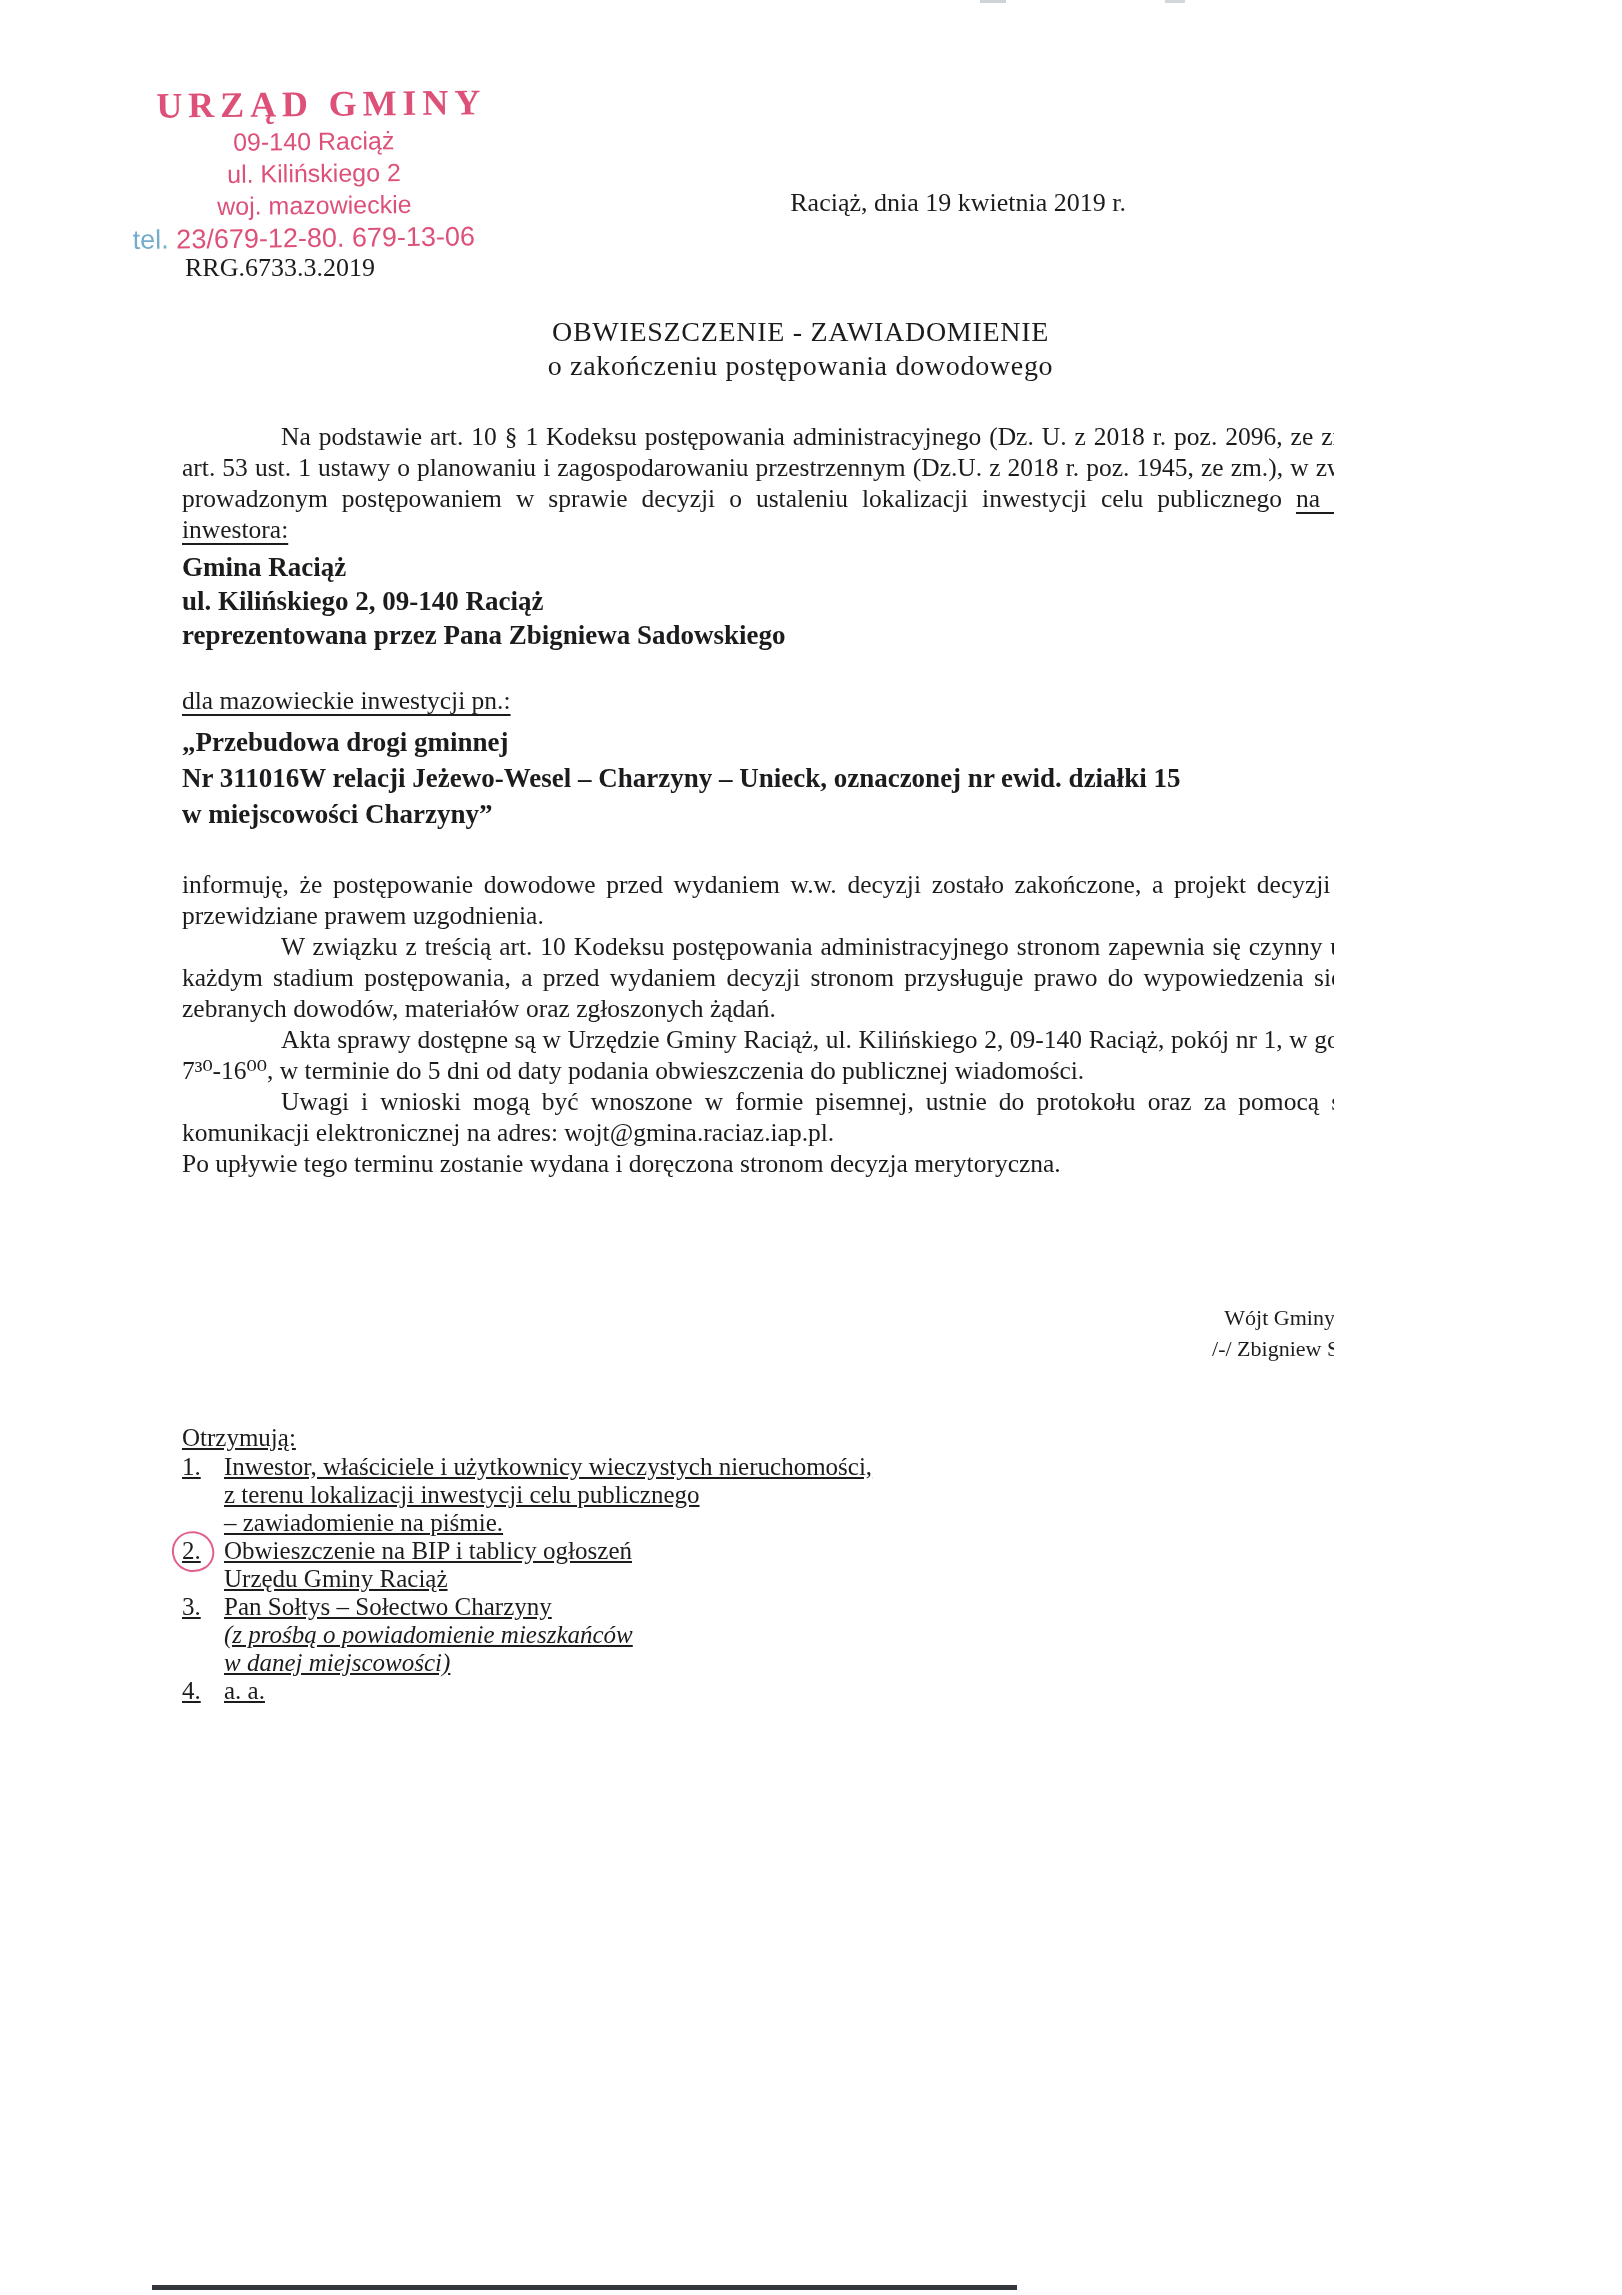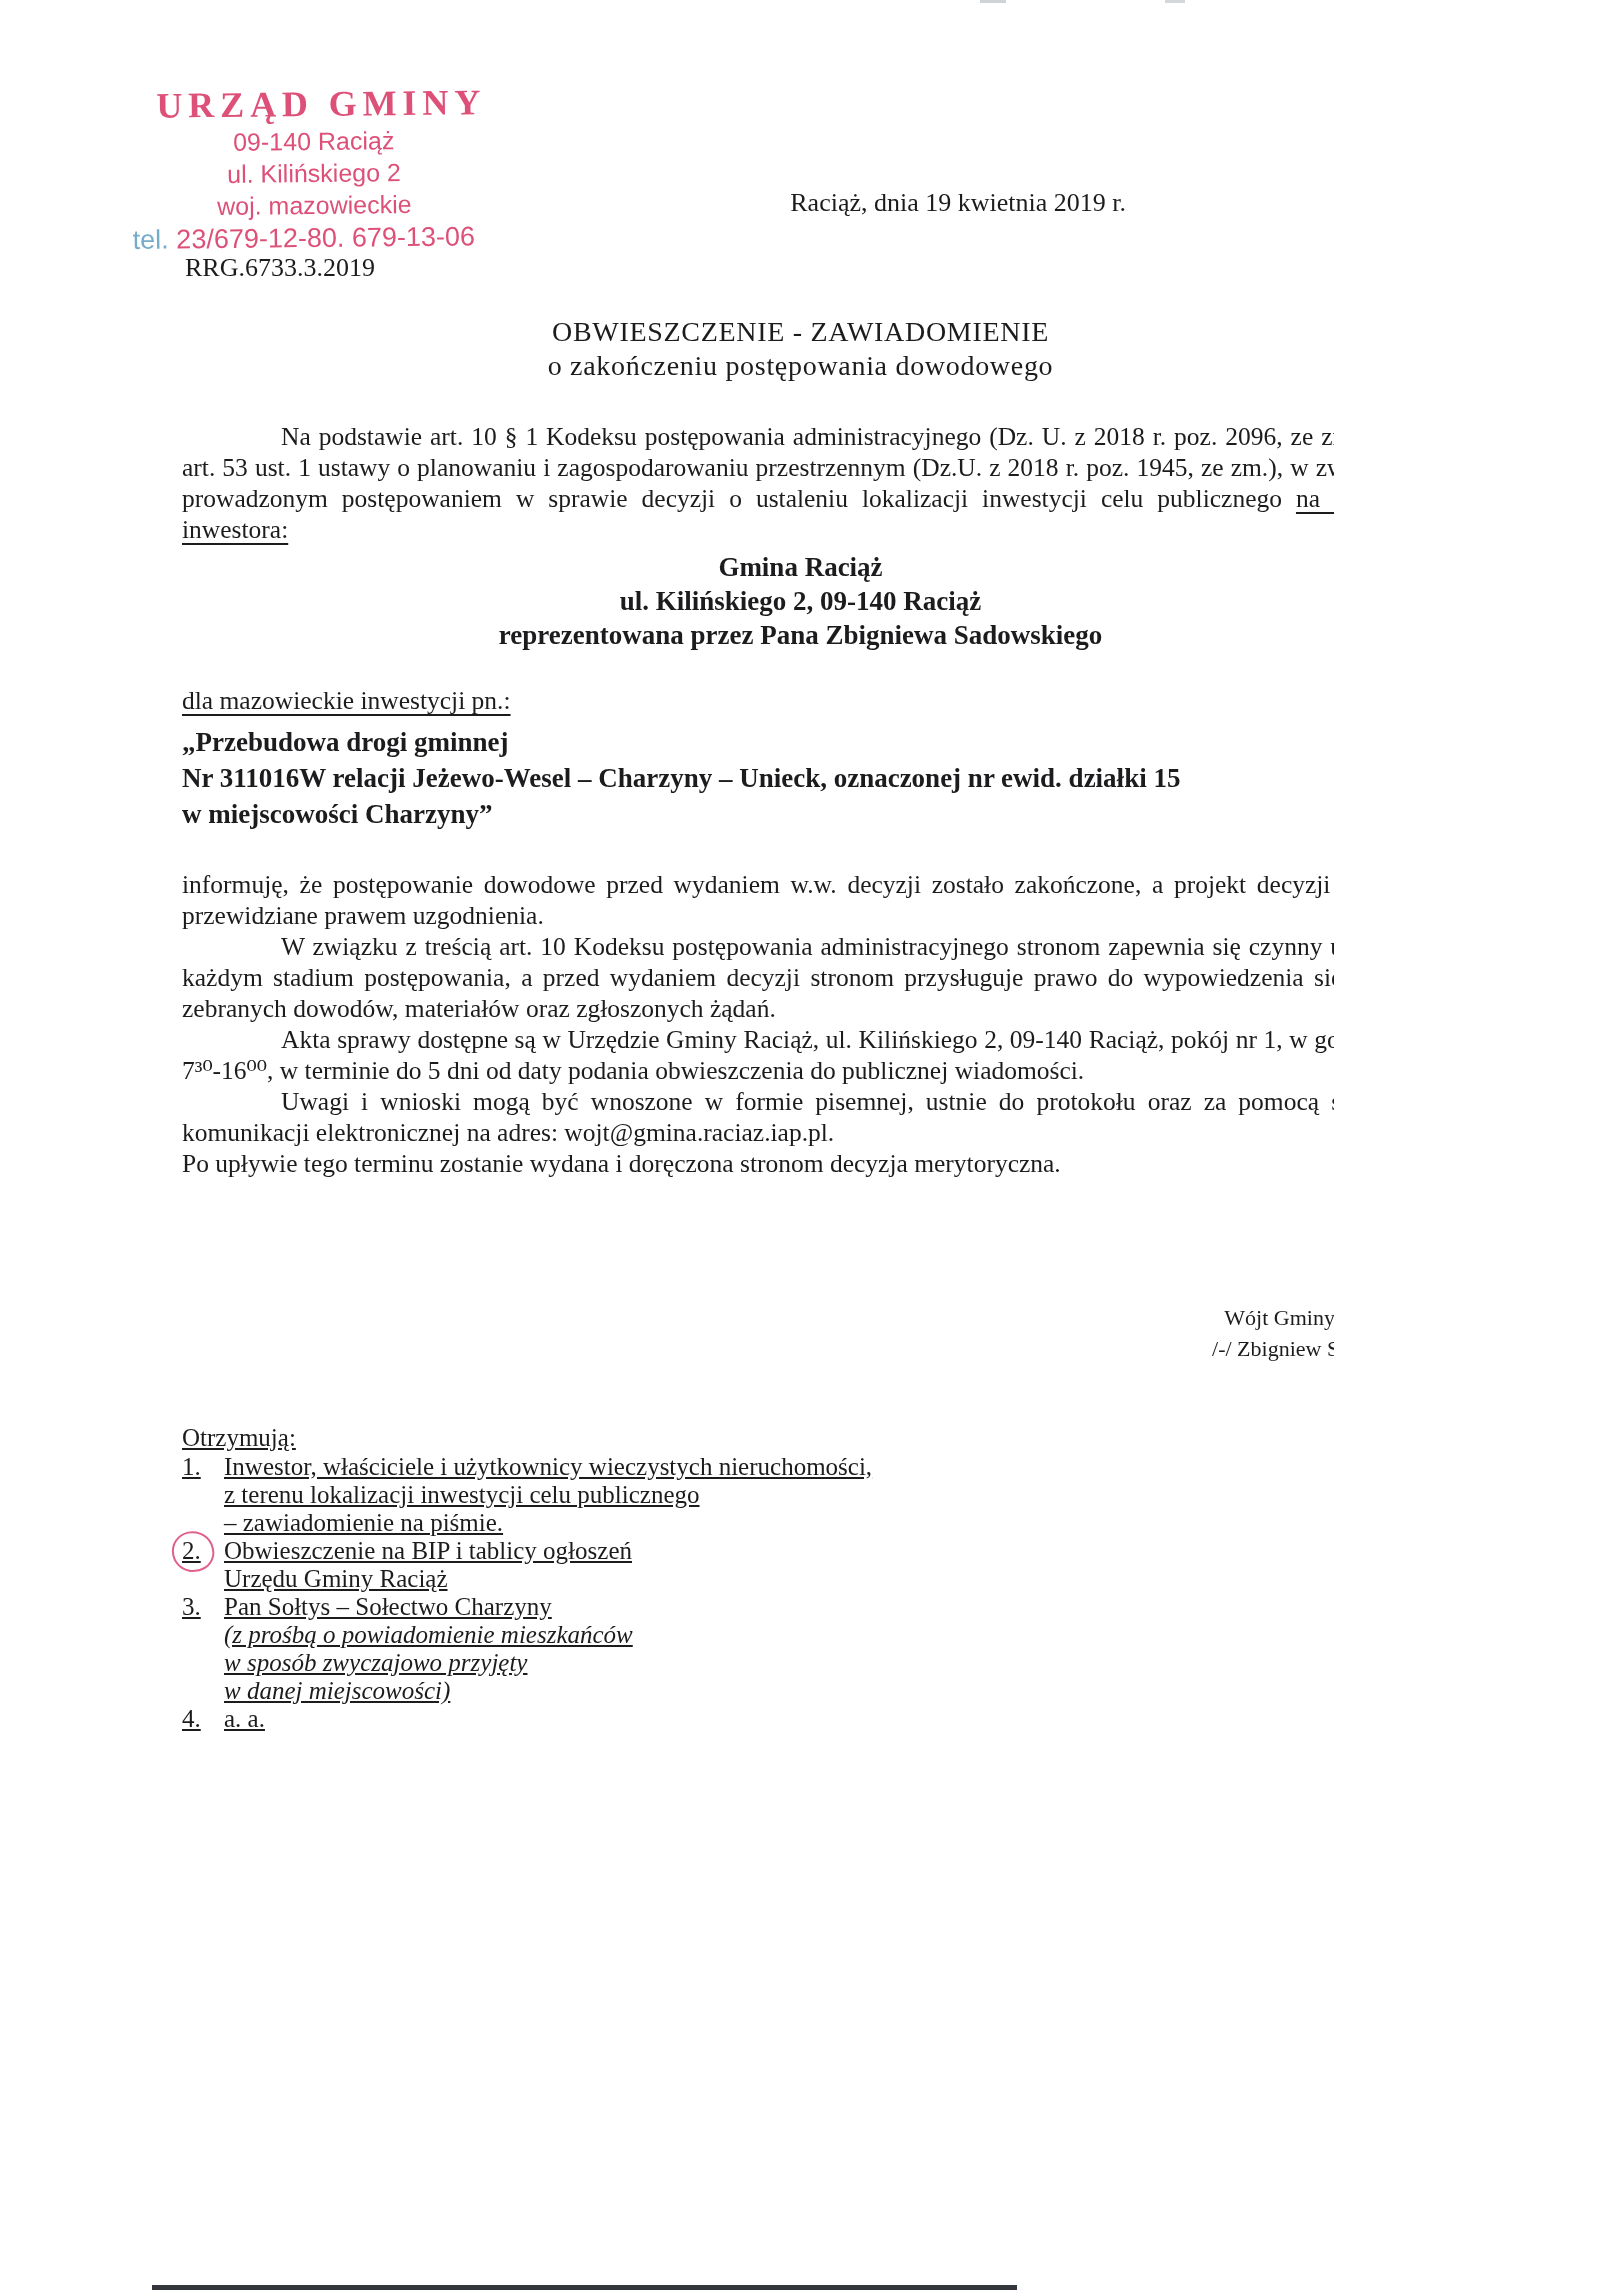--- a/index.html
+++ b/index.html
@@ -66,21 +66,21 @@
     position:absolute;
     left:182px; top:315px;
     width:1237px;
     font-size:25.5px;
     line-height:31px;
   }
   .doc-title{text-align:center;font-size:28px;line-height:34px;letter-spacing:0.7px;margin-bottom:38px;}
   .para{text-align:justify;}
   .indent{text-indent:99px;}
   .u{text-decoration:underline;text-decoration-thickness:2px;text-underline-offset:4.6px;}
-  .applicant{text-align:center;font-weight:bold;font-size:27px;line-height:34px;margin-top:5.2px;margin-bottom:33px;}
+  .applicant{font-weight:bold;font-size:27px;line-height:34px;margin-top:5.2px;margin-bottom:33px;}
   .inv-intro{margin-bottom:7.9px;}
   .inv-name{text-align:left;font-weight:bold;font-size:27px;line-height:36px;margin-bottom:37px;}
   .p2{margin-bottom:18.3px;}
   .p3{margin-bottom:14.4px;}
   .p4{margin-bottom:11.8px;}
   .signature{
     margin-top:123px;
     text-align:right;
   }
   .signature-inner{
@@ -203,21 +203,20 @@
             <div class="dist-lines">
               <div class="dist-line">Obwieszczenie na BIP i tablicy ogłoszeń</div>
               <div class="dist-line">Urzędu Gminy Raciąż</div>
             </div>
           </div>
           <div class="dist-item">
             <span class="dist-num">3.</span>
             <div class="dist-lines">
               <div class="dist-line">Pan Sołtys – Sołectwo Charzyny</div>
               <div class="dist-line italic">(z prośbą o powiadomienie mieszkańców</div>
-              <div class="dist-line italic">w sposób zwyczajowo przyjęty</div>
               <div class="dist-line italic">w danej miejscowości)</div>
             </div>
           </div>
           <div class="dist-item">
             <span class="dist-num">4.</span>
             <div class="dist-lines">
               <div class="dist-line">a. a.</div>
             </div>
           </div>
         </div>

